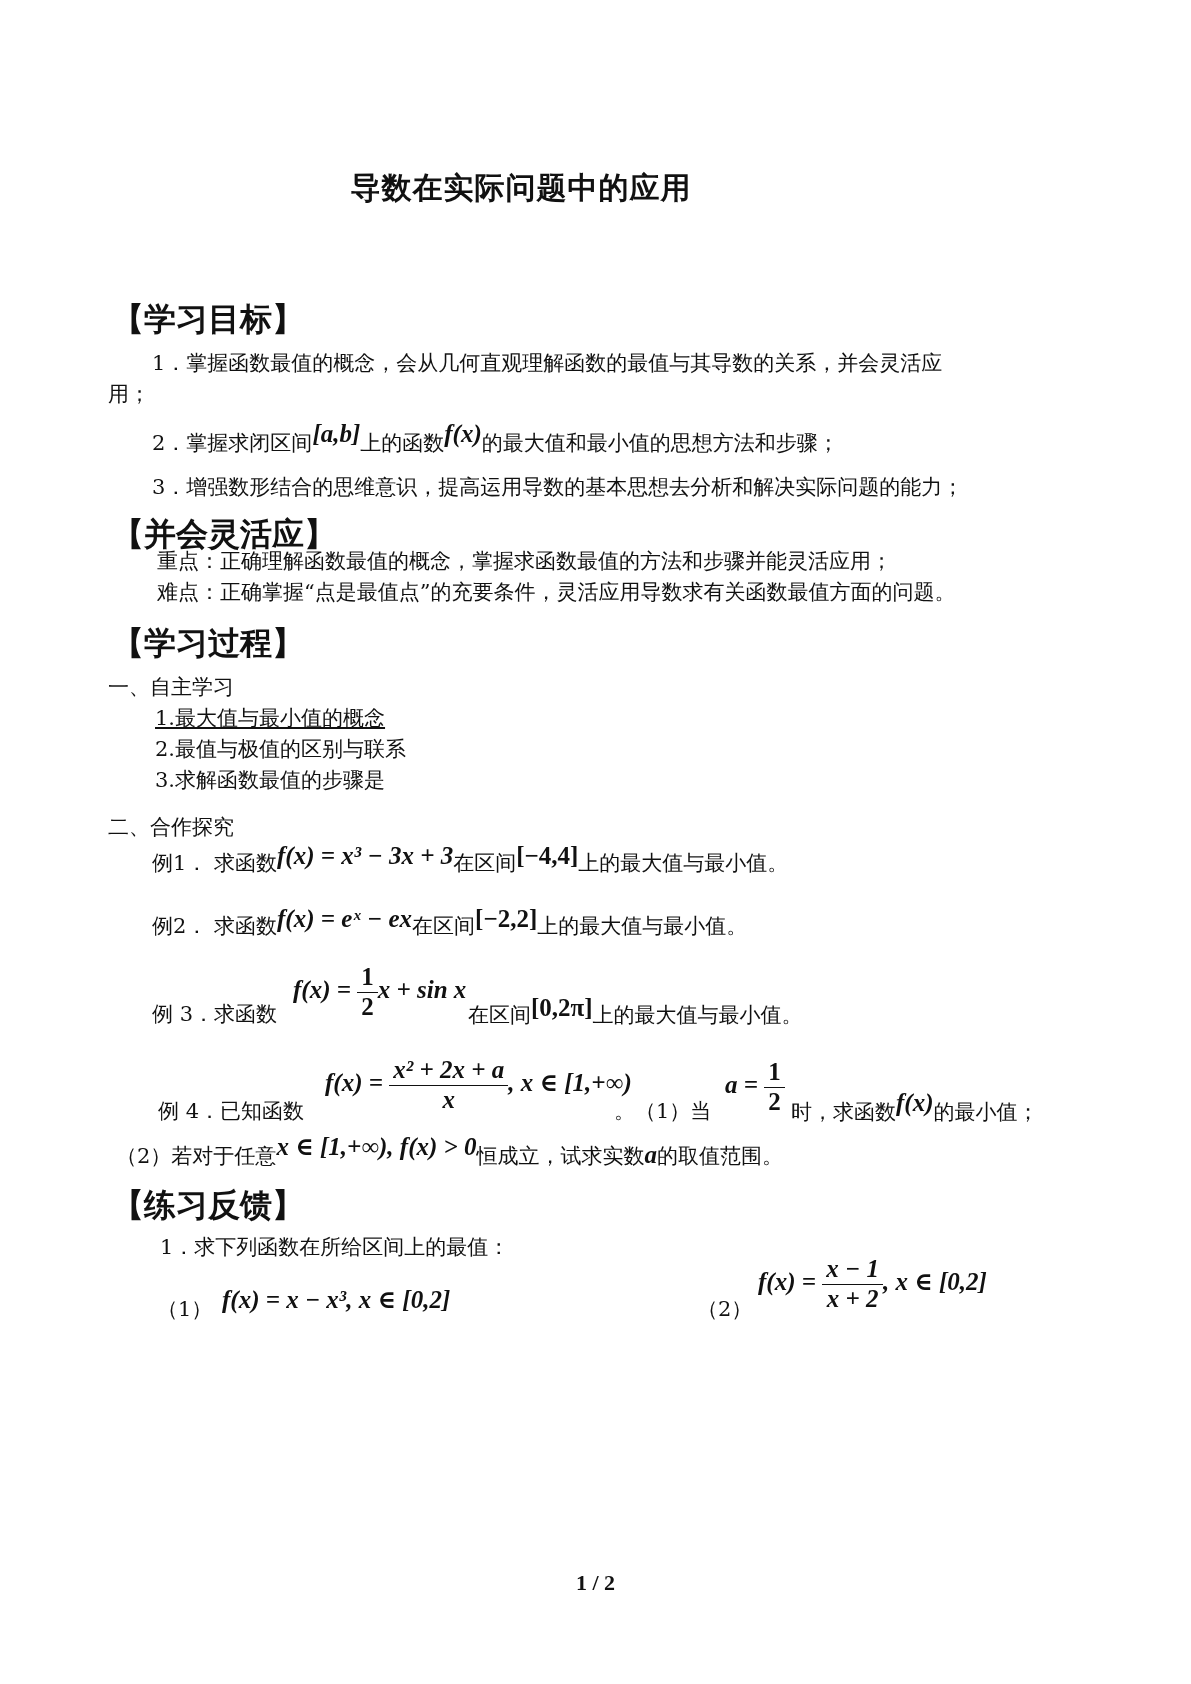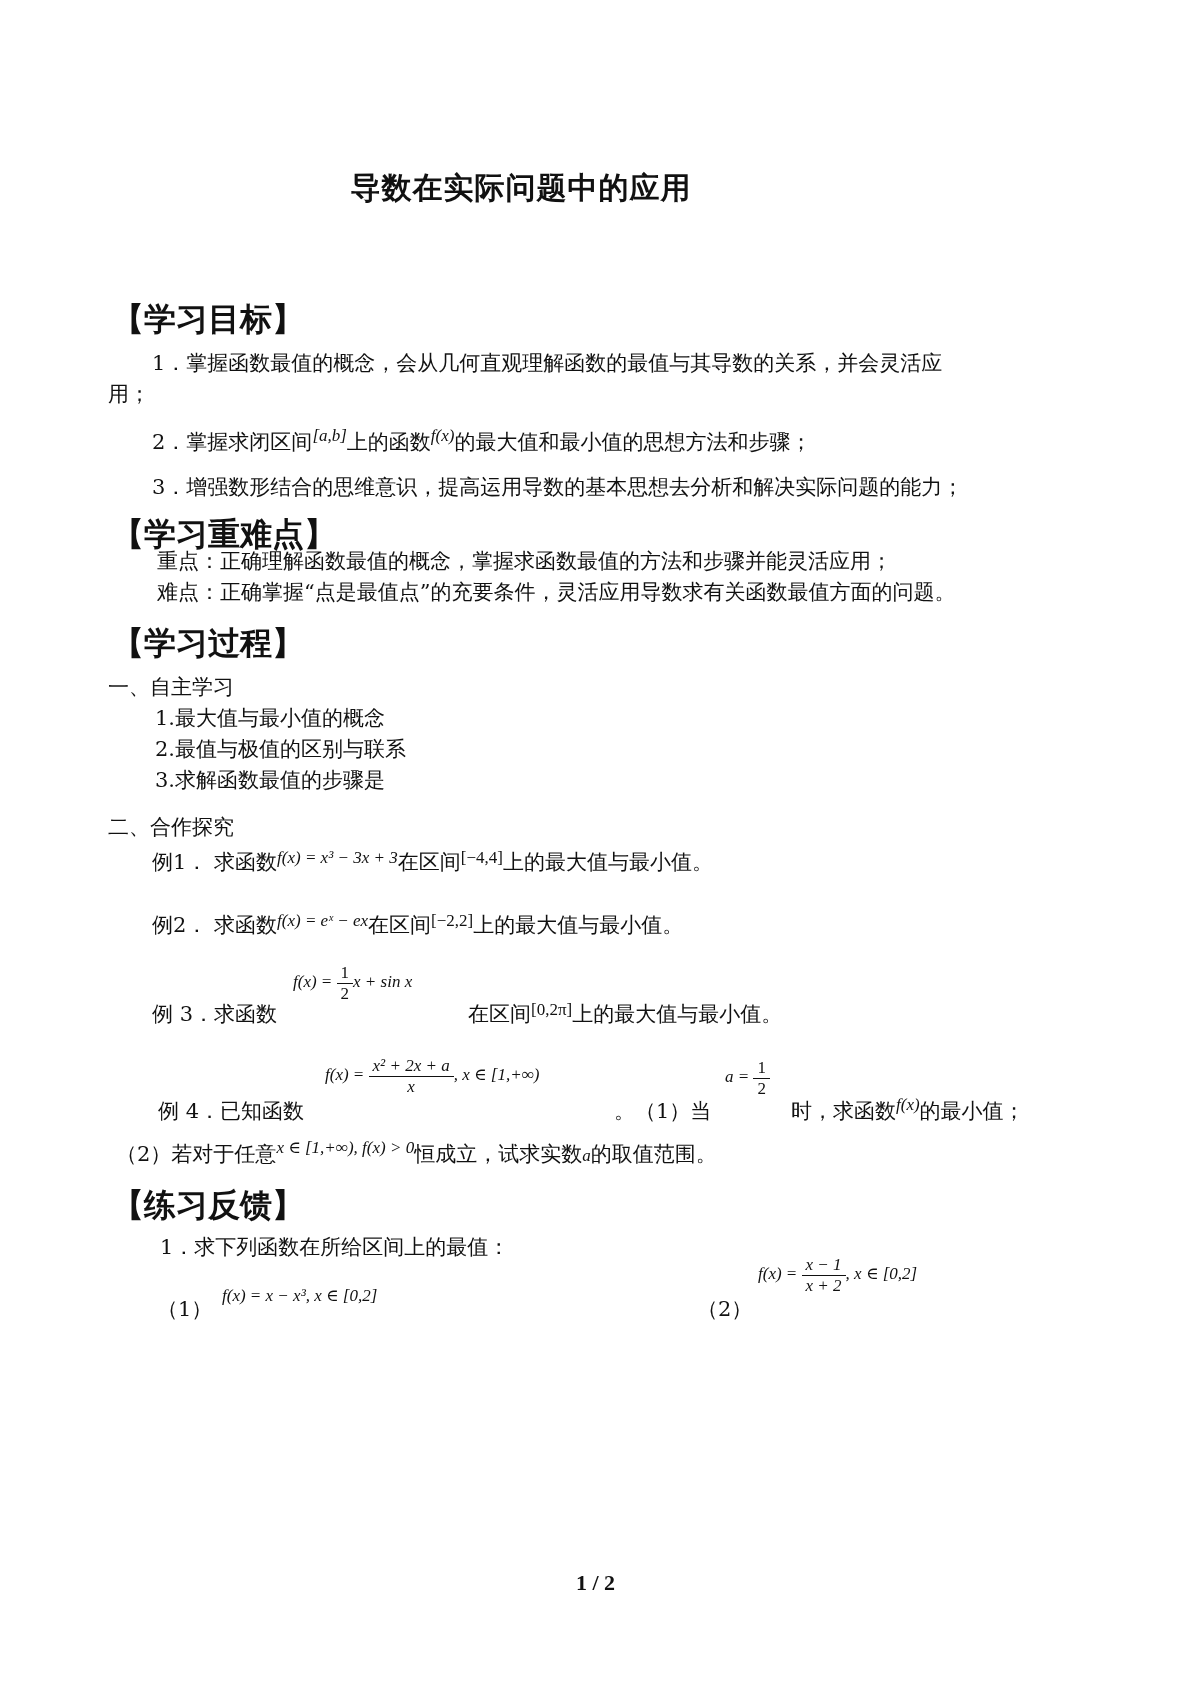--- a/index.html
+++ b/index.html
@@ -3,48 +3,48 @@
   <meta charset="utf-8">
   <style>
     html, body { margin: 0; padding: 0; background: #ffffff; }
     body { width: 1191px; height: 1684px; position: relative; overflow: hidden;
       font-family: "DejaVu Serif", "Liberation Serif", serif; color: #111; }
     .abs { position: absolute; white-space: nowrap; }
     .title { left: 0; width: 1042px; text-align: center; top: 168px; font-size: 30px; font-weight: bold;
       font-family: "DejaVu Sans", "Liberation Sans", sans-serif; letter-spacing: 1px; }
     .sec { font-size: 32px; font-weight: bold; font-family: "DejaVu Sans", "Liberation Sans", sans-serif; }
     .p { font-size: 21px; }
-    .m { font-family: "Liberation Serif", "DejaVu Serif", serif; font-style: italic; font-size: 17px; }
+    .m { font-family: "Liberation Serif", "DejaVu Serif", serif; font-style: italic; font-size: 25px; font-weight: bold; }
     .mr { font-family: "Liberation Serif", "DejaVu Serif", serif; font-style: normal; }
     .frac { display: inline-block; vertical-align: middle; text-align: center; font-family: "Liberation Serif", serif; }
     .frac .num { display: block; border-bottom: 1.5px solid #111; padding: 0 4px; line-height: 1.15; }
     .frac .den { display: block; line-height: 1.15; padding: 0 4px; }
     .footer { left: 0; width: 1191px; text-align: center; top: 1570px; font-size: 22px; font-weight: bold;
       font-family: "Liberation Serif", serif; }
   </style>
 </head>
 <body>
 
 <div class="abs title">导数在实际问题中的应用</div>
 
 <div class="abs sec" style="left:112px; top:298px;">【学习目标】</div>
 <div class="abs p" style="left:152px; top:349px;">1．掌握函数最值的概念，会从几何直观理解函数的最值与其导数的关系，并会灵活应</div>
 <div class="abs p" style="left:108px; top:380px;">用；</div>
 <div class="abs p" style="left:152px; top:428px;">
   <span>2．掌握求闭区间</span><span class="m" style="position:relative; top:-8px;">[a,b]</span><span>上的函数</span><span class="m" style="position:relative; top:-8px;">f(x)</span><span>的最大值和最小值的思想方法和步骤；</span>
 </div>
 <div class="abs p" style="left:152px; top:473px;">3．增强数形结合的思维意识，提高运用导数的基本思想去分析和解决实际问题的能力；</div>
 
-<div class="abs sec" style="left:112px; top:513px;">【学习重难点】</div>
+<div class="abs sec" style="left:112px; top:513px;">【并会灵活应】</div>
 <div class="abs p" style="left:157px; top:547px;text-align:right;">重点：正确理解函数最值的概念，掌握求函数最值的方法和步骤并能灵活应用；</div>
 <div class="abs p" style="left:157px; top:578px;">难点：正确掌握“点是最值点”的充要条件，灵活应用导数求有关函数最值方面的问题。</div>
 
 <div class="abs sec" style="left:112px; top:622px;">【学习过程】</div>
 <div class="abs p" style="left:108px; top:673px;text-align:center;">一、自主学习</div>
-<div class="abs p" style="left:155px; top:704px;">1.最大值与最小值的概念</div>
+<div class="abs p" style="left:155px; top:704px;text-decoration:underline;">1.最大值与最小值的概念</div>
 <div class="abs p" style="left:155px; top:735px;">2.最值与极值的区别与联系</div>
 <div class="abs p" style="left:155px; top:766px;">3.求解函数最值的步骤是</div>
 
 <div class="abs p" style="left:108px; top:813px;">二、合作探究</div>
 
 <div class="abs p" style="left:152px; top:848px;">
   <span>例1．  求函数</span><span class="m" style="position:relative; top:-6px;">f(x) = x³ − 3x + 3</span><span>在区间</span><span class="m mr" style="position:relative; top:-6px;">[−4,4]</span><span>上的最大值与最小值。</span>
 </div>
 
 <div class="abs p" style="left:152px; top:911px;">

